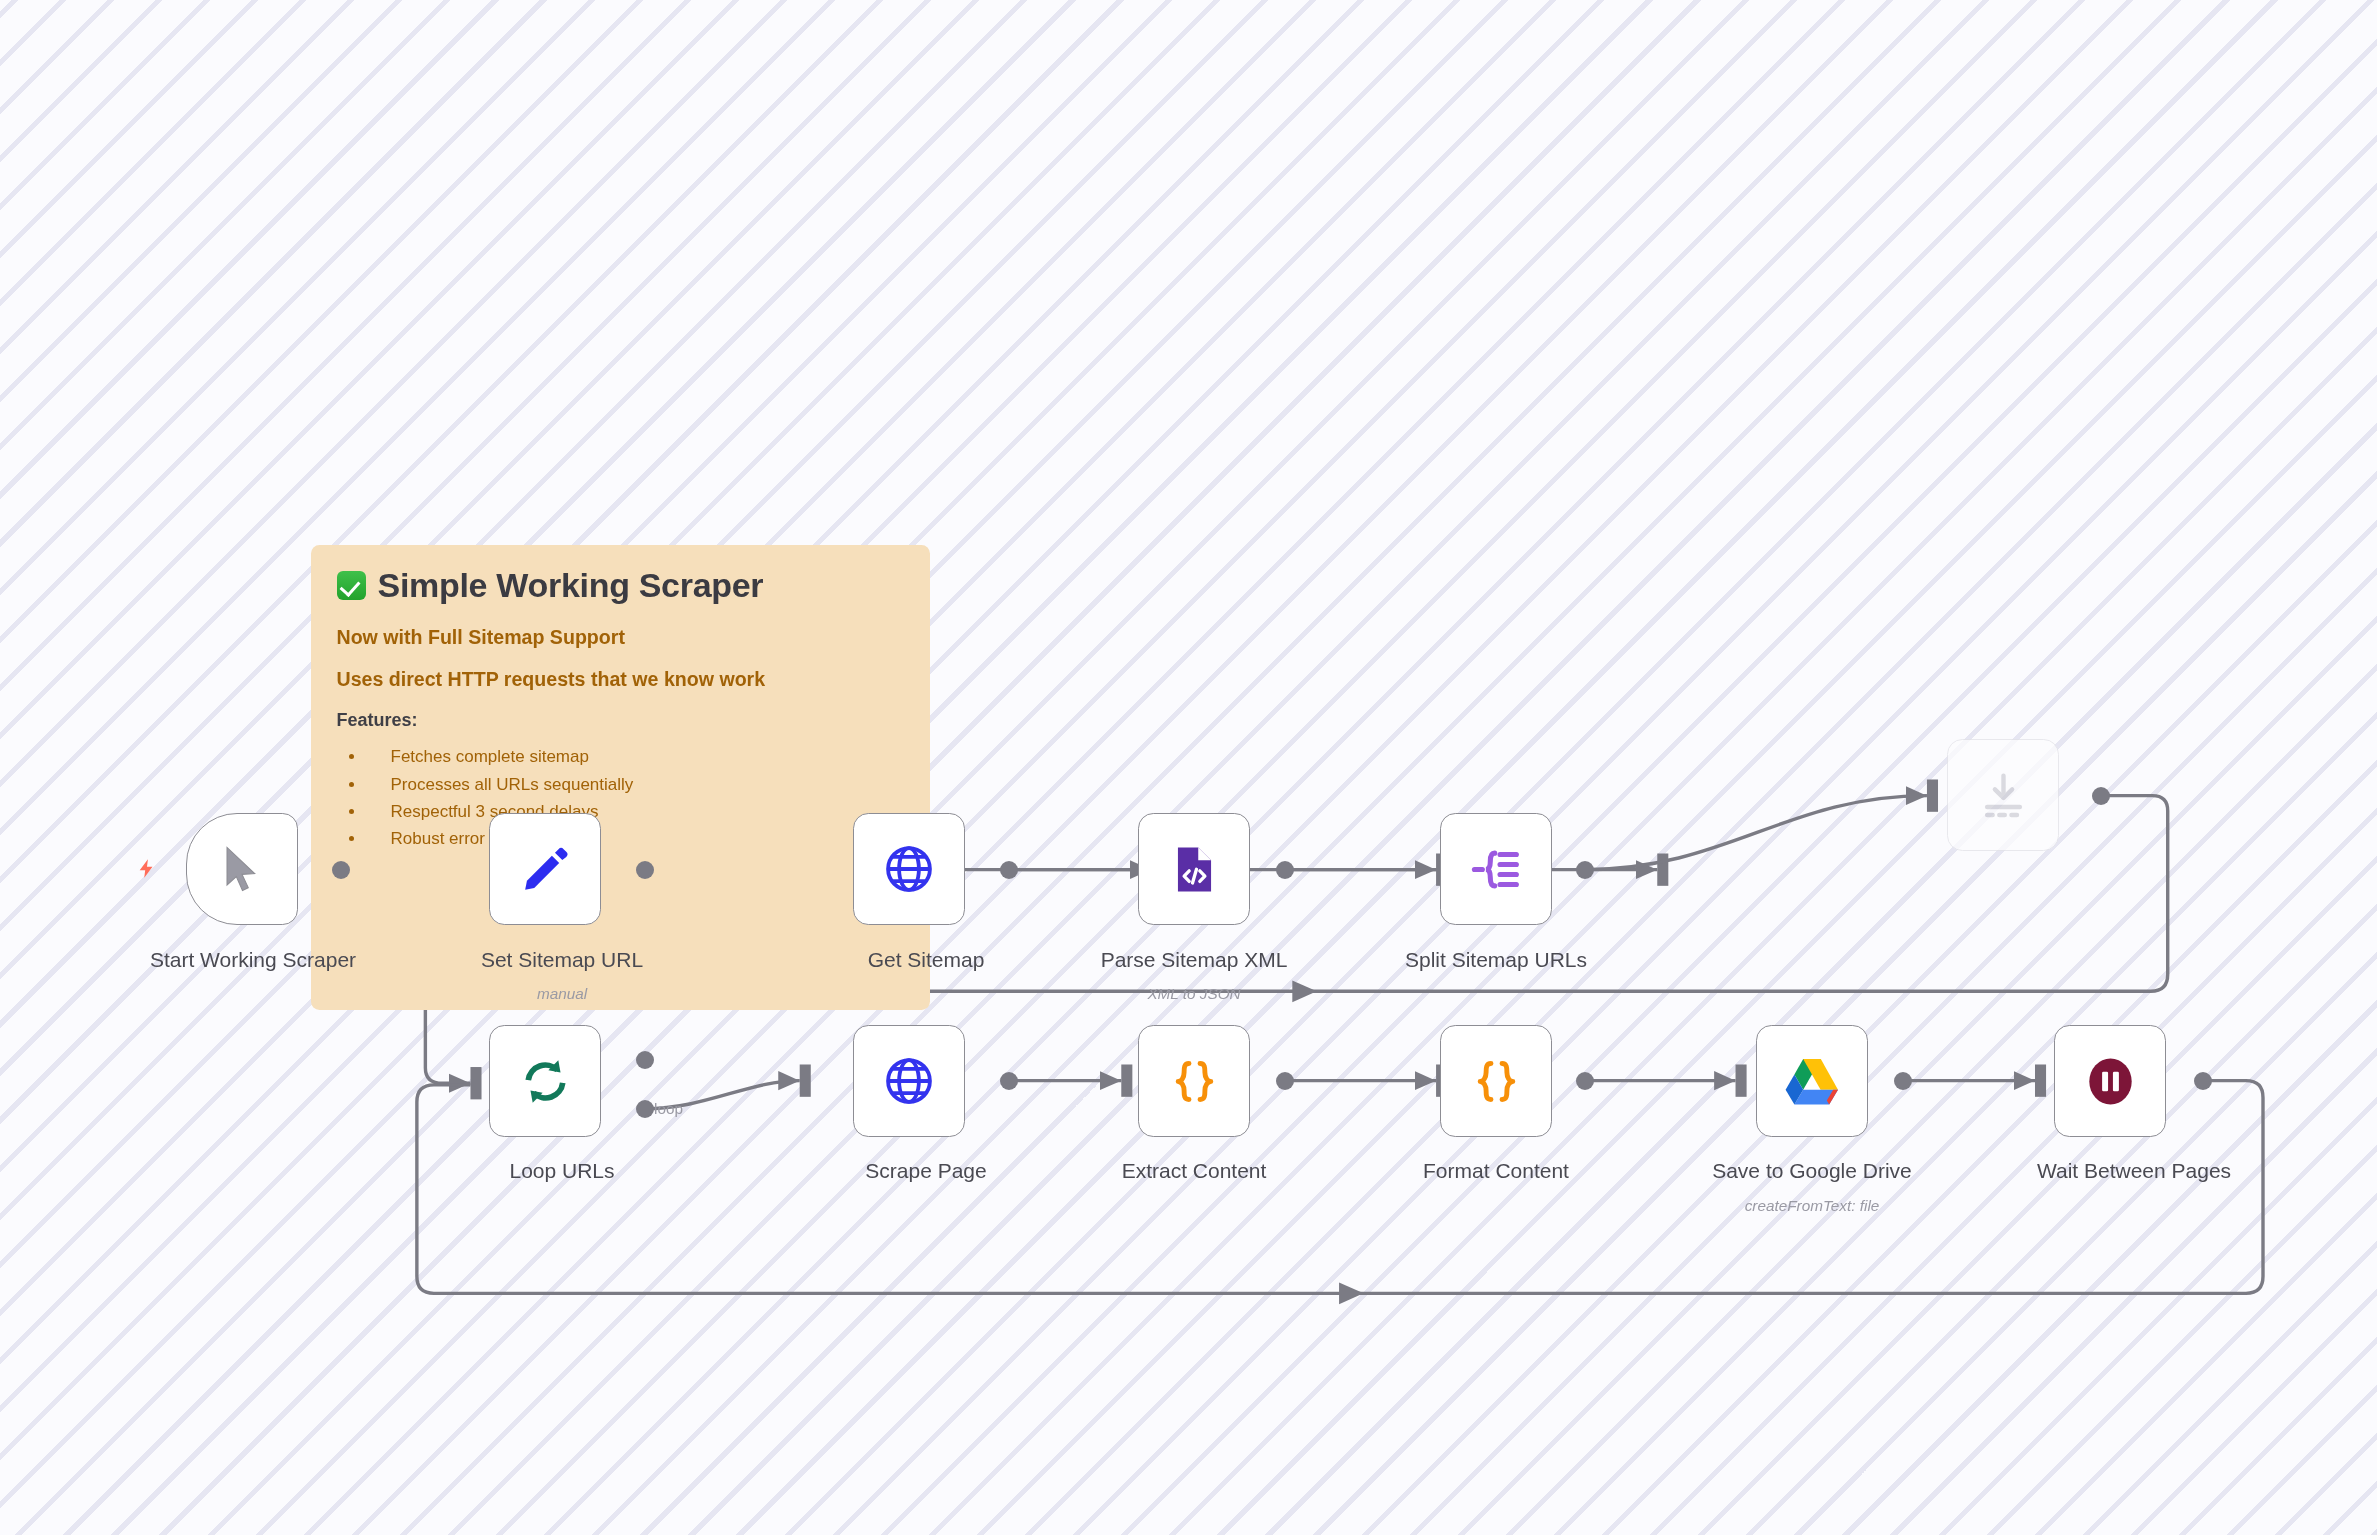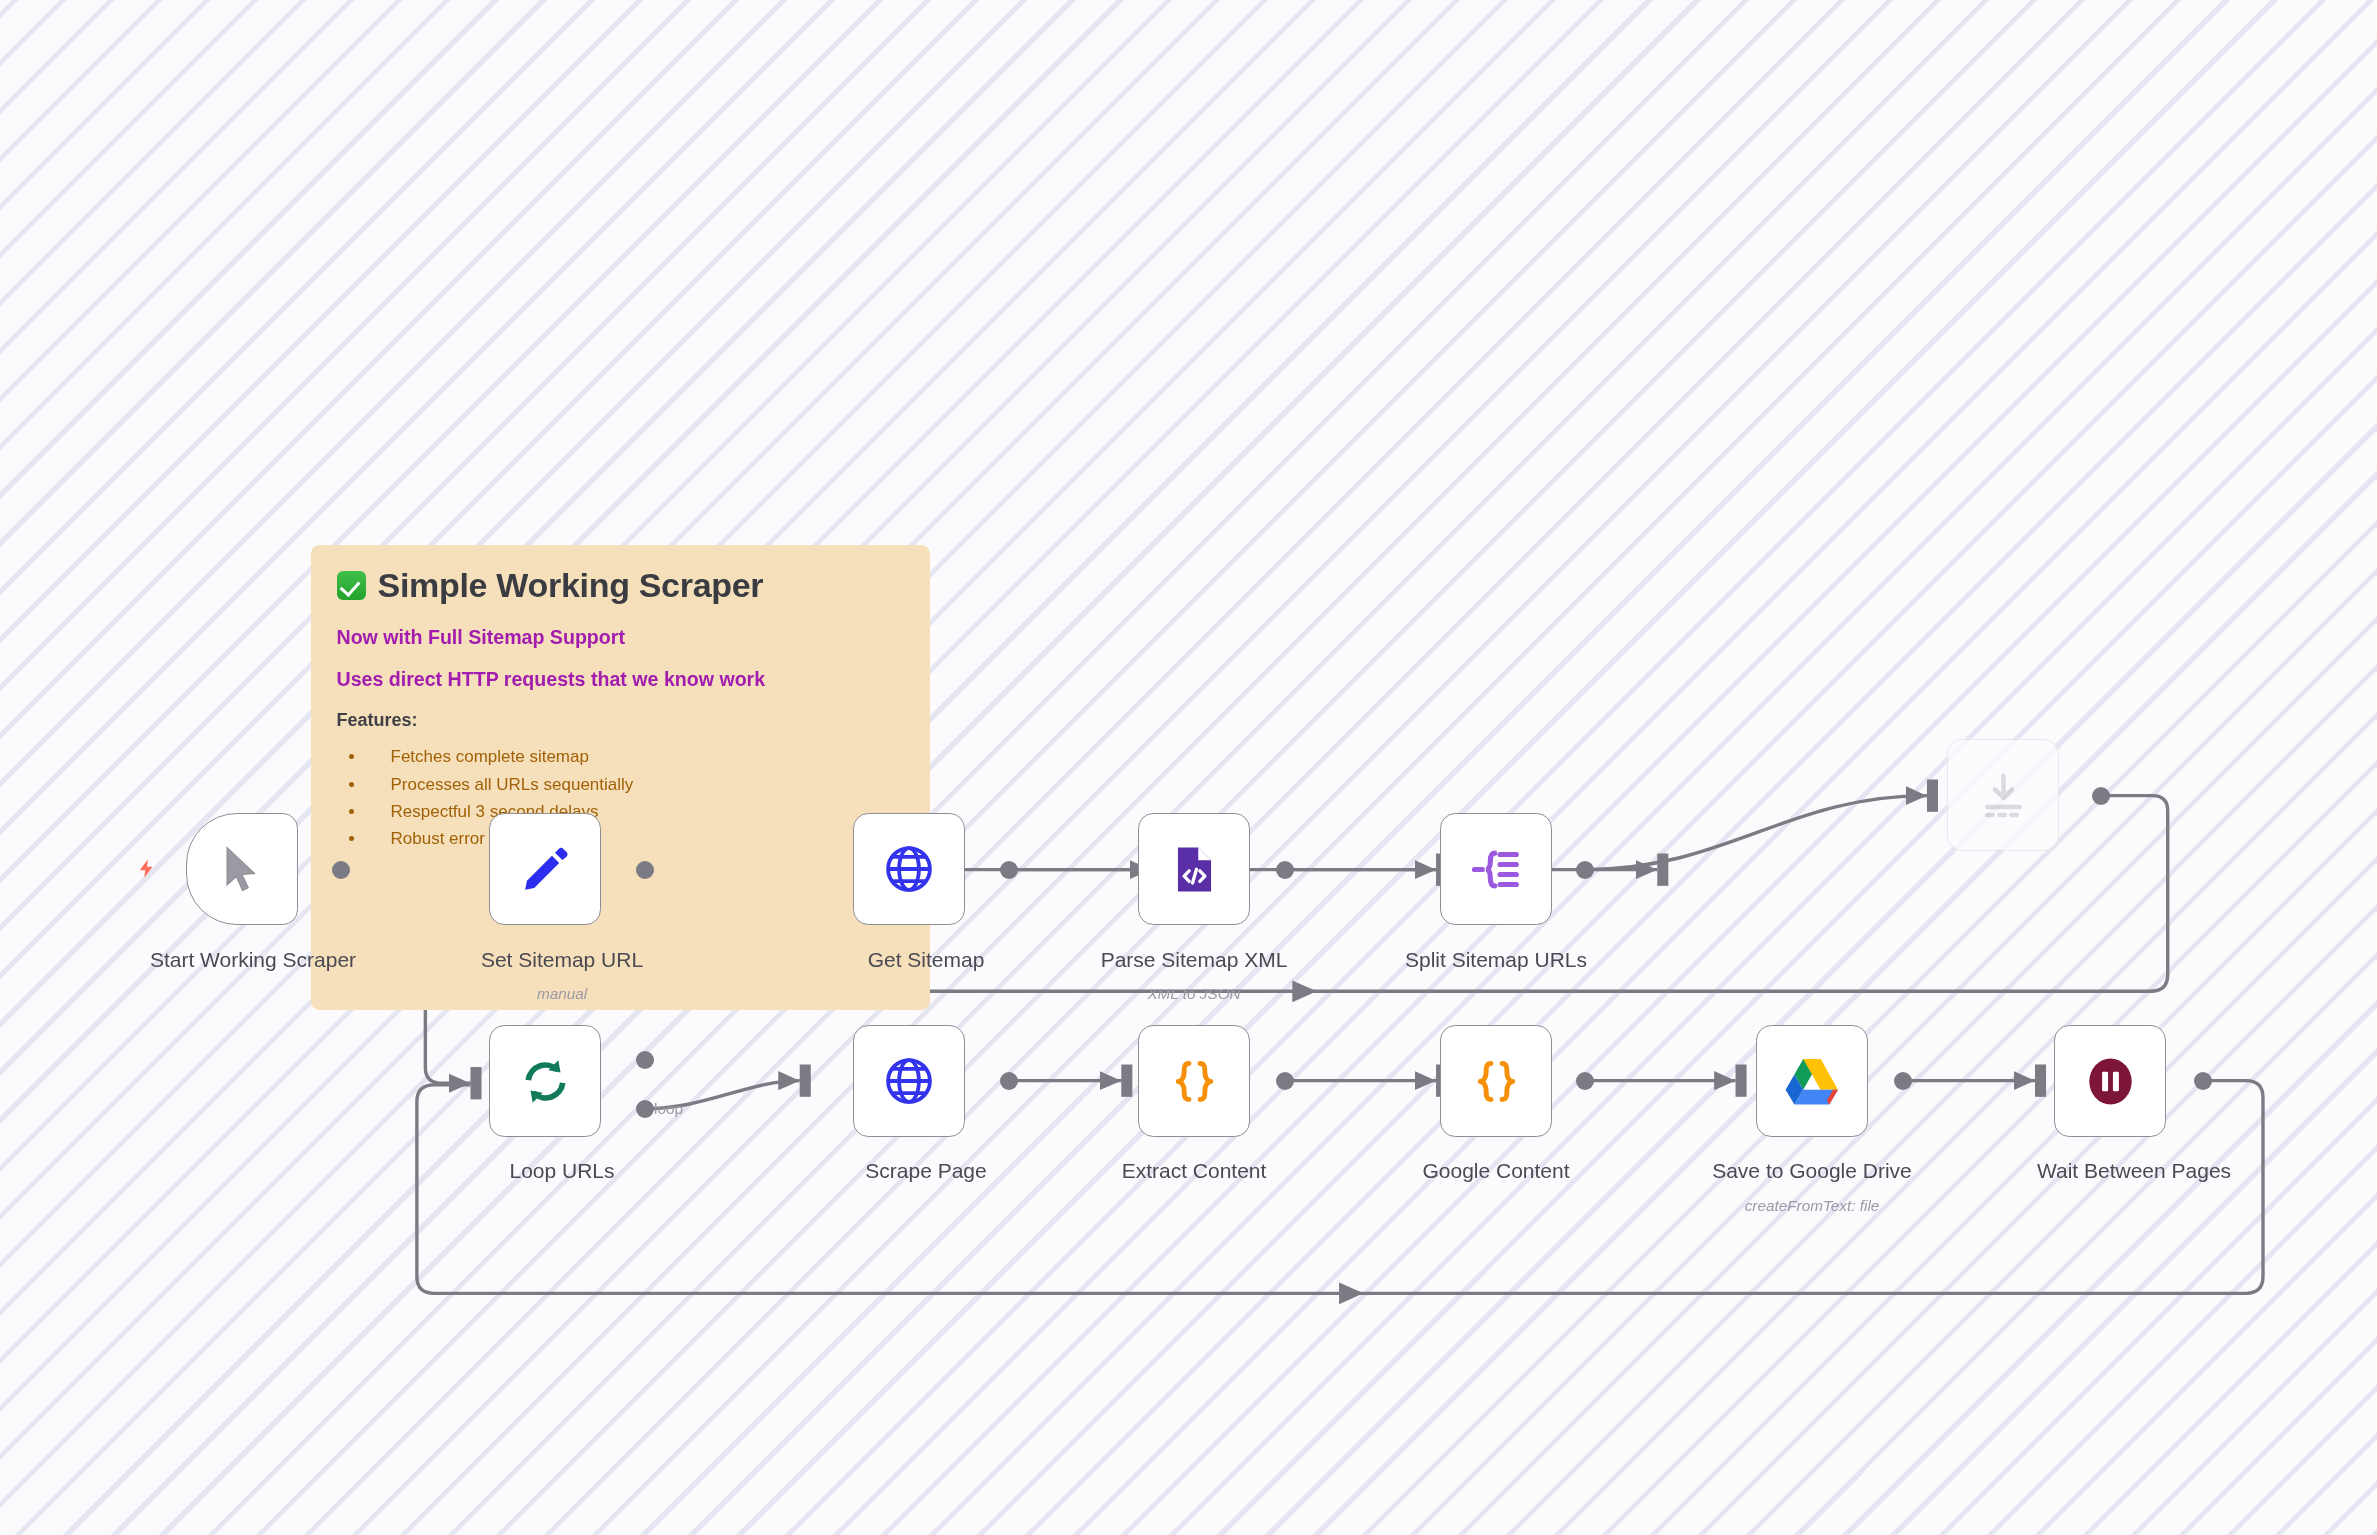--- a/index.html
+++ b/index.html
@@ -37,21 +37,21 @@
   .emoji-check {
     width: 29px; height: 29px; border-radius: 6px; flex: 0 0 auto;
     background: linear-gradient(180deg,#3fc04a 0%, #23a22c 100%);
     position: relative; display:inline-block;
   }
   .emoji-check::after {
     content:""; position:absolute; left:7.7px; top:6px;
     width: 8.5px; height: 15.3px; border:solid #fff; border-width:0 3.4px 3.4px 0;
     transform: rotate(42deg);
   }
-  .sticky .sub { font-size: 19.6px; font-weight: 700; margin: 0 0 19px 0; color:#a21caf; }
+  .sticky .sub { font-size: 19.6px; font-weight: 700; margin: 0 0 19px 0; color:#a16207; }
   .sticky .feat { font-size: 18px; font-weight: 700; margin: 0 0 12px 0; color:#3f3f46; }
   .sticky ul { margin: 0; padding-left: 29px; }
   .sticky li { font-size: 17px; line-height: 1.6; color:#a16207;padding-left:25px; }
 
   
   .node {
     position: absolute;
     width: 112px; height: 112px;
     background: #fff;
     border: 1.7px solid #8d8d94;
@@ -295,21 +295,21 @@
 
   <div class="node" style="left:1440px; top:1025px;">
     <svg width="49" height="49" viewBox="0 0 24 24">
       <g fill="none" stroke="#f79009" stroke-width="2.4" stroke-linecap="round" stroke-linejoin="round">
         <path d="M9.3 3.2 c-2.4 0 -2.4 2.1 -2.4 4.4 c0 2.3 -1.2 4.4 -2.9 4.4 c1.7 0 2.9 2.1 2.9 4.4 c0 2.3 0 4.4 2.4 4.4"></path>
         <path d="M14.7 3.2 c2.4 0 2.4 2.1 2.4 4.4 c0 2.3 1.2 4.4 2.9 4.4 c-1.7 0 -2.9 2.1 -2.9 4.4 c0 2.3 0 4.4 -2.4 4.4"></path>
       </g>
     </svg>
   </div>
   <div class="port" style="left:1576px; top:1072px;"></div>
-  <div class="label" style="left:1309px; top:1158px; width:374px;">Google Content</div>
+  <div class="label" style="left:1309px; top:1158px; width:374px;">Format Content</div>
 
   <div class="node" style="left:1756px; top:1025px;">
     <svg width="56" height="51" viewBox="0 0 28 25">
       <path d="M9.6 1.2 L18.4 1.2 L9.6 16.6 L5.2 9.0 z" fill="#0f9d58"></path>
       <path d="M18.4 1.2 L27.0 16.6 L18.3 16.6 L9.6 1.2 z" fill="#ffc107"></path>
       <path d="M9.6 16.6 L27.0 16.6 L22.6 24.0 L5.2 24.0 z" fill="#4285f4"></path>
       <path d="M5.2 9.0 L9.6 16.6 L5.2 24.0 L0.8 16.6 z" fill="#1967d2"></path>
       <path d="M22.6 24.0 L27.0 16.6 L24.6 16.6 L21.4 22.0 z" fill="#ea4335"></path>
     </svg>
   </div>

